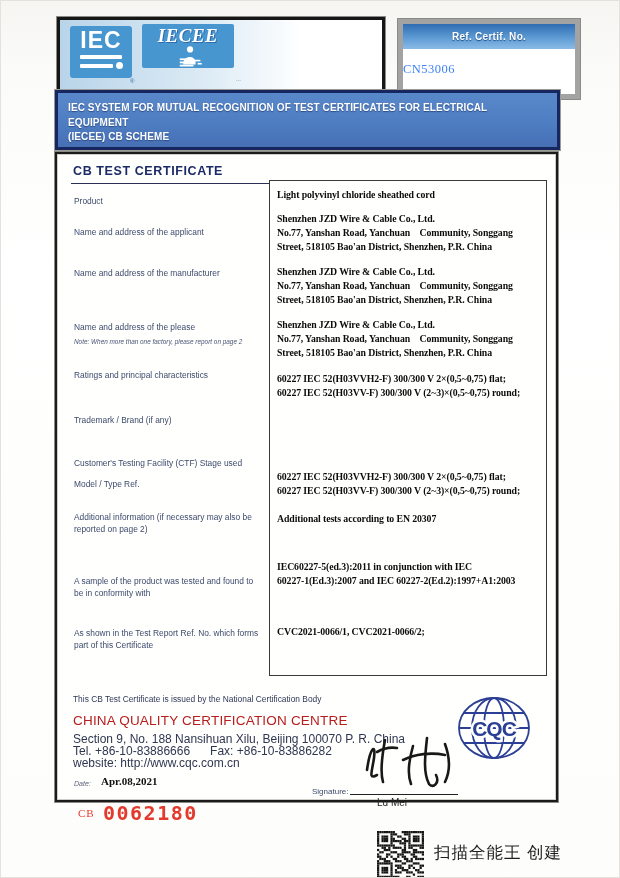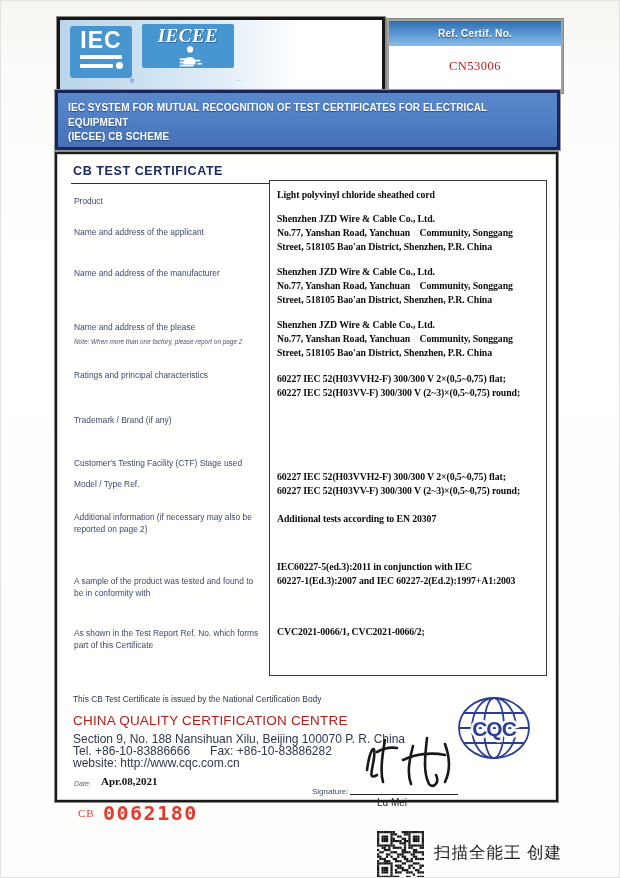--- a/index.html
+++ b/index.html
@@ -35,32 +35,32 @@
     display:flex;flex-direction:column;align-items:center;
   }
   .ieceeTxt{
     color:#fff;font-weight:bold;font-style:italic;font-size:19px;line-height:20px;
     font-family:"Liberation Serif",serif;letter-spacing:.5px;margin-top:2px;
     text-shadow:1px 1px 0 #2e6aa8;
   }
   .tmMark{position:absolute;left:176px;top:56px;font-size:6px;color:#2e6aa8;}
   
   .refBox{
-    position:absolute;left:387px;top:19px;width:172px;height:70px;
-    border:2px solid #a3a3a3;background:#fff;box-shadow:0 0 0 1px #8a8a86;
+    position:absolute;left:398px;top:19px;width:172px;height:70px;
+    border:5px solid #a3a3a3;background:#fff;box-shadow:0 0 0 1px #8a8a86;
   }
   .refHead{
     height:25px;display:flex;align-items:center;justify-content:center;
     background:linear-gradient(180deg,#2f6db2 0%,#5e9bd4 55%,#8abbe6 100%);
     color:#fff;font-size:10px;font-weight:bold;letter-spacing:.3px;
     text-shadow:0 1px 1px #1c4a80;
   }
   .refNum{
-    margin-top:13px;text-align:center;font-family:"Liberation Serif",serif;
-    font-size:12.5px;color:#b91c1c;letter-spacing:.5px;
+    margin-top:13px;font-family:"Liberation Serif",serif;
+    font-size:12.5px;color:#3b82f6;letter-spacing:.5px;
   }
   
   .banner{
     position:absolute;left:55px;top:90px;width:505px;height:60px;
     border:3px solid #17265e;background:linear-gradient(180deg,#5988ca 0%,#4d7cc1 60%,#476fb4 100%);
     box-sizing:border-box;box-shadow:0 0 0 1px #9a9a96;
   }
   .bannerTxt{
     margin:8px 8px 0 10px;color:#fff;font-weight:bold;font-size:10px;line-height:1.45;
     white-space:pre-wrap;text-shadow:0 1px 1px #2a4c86;letter-spacing:.1px;

